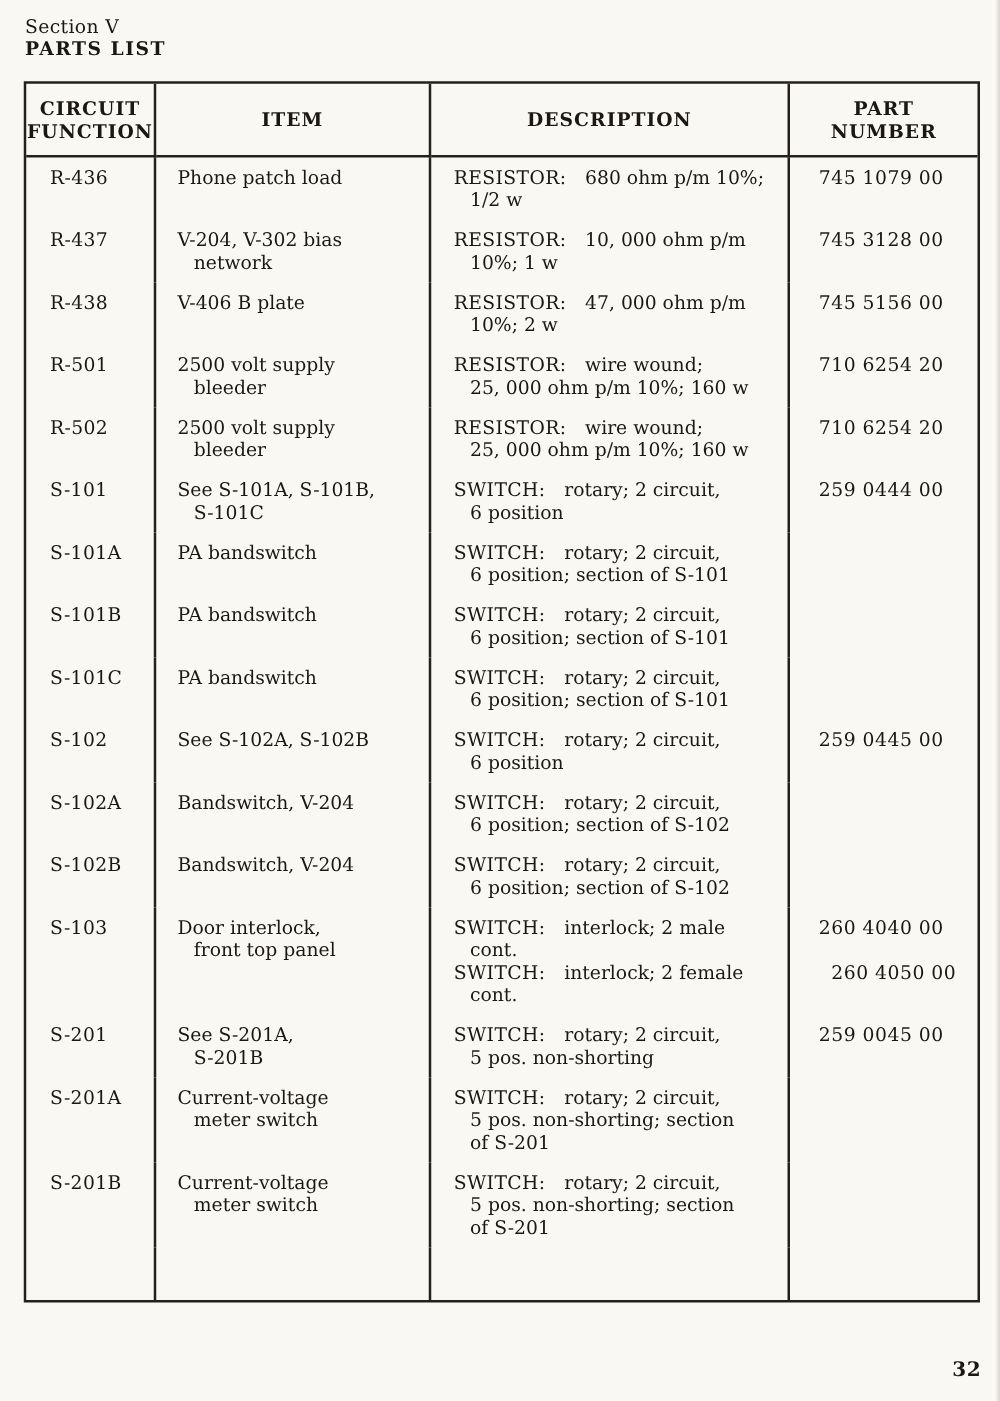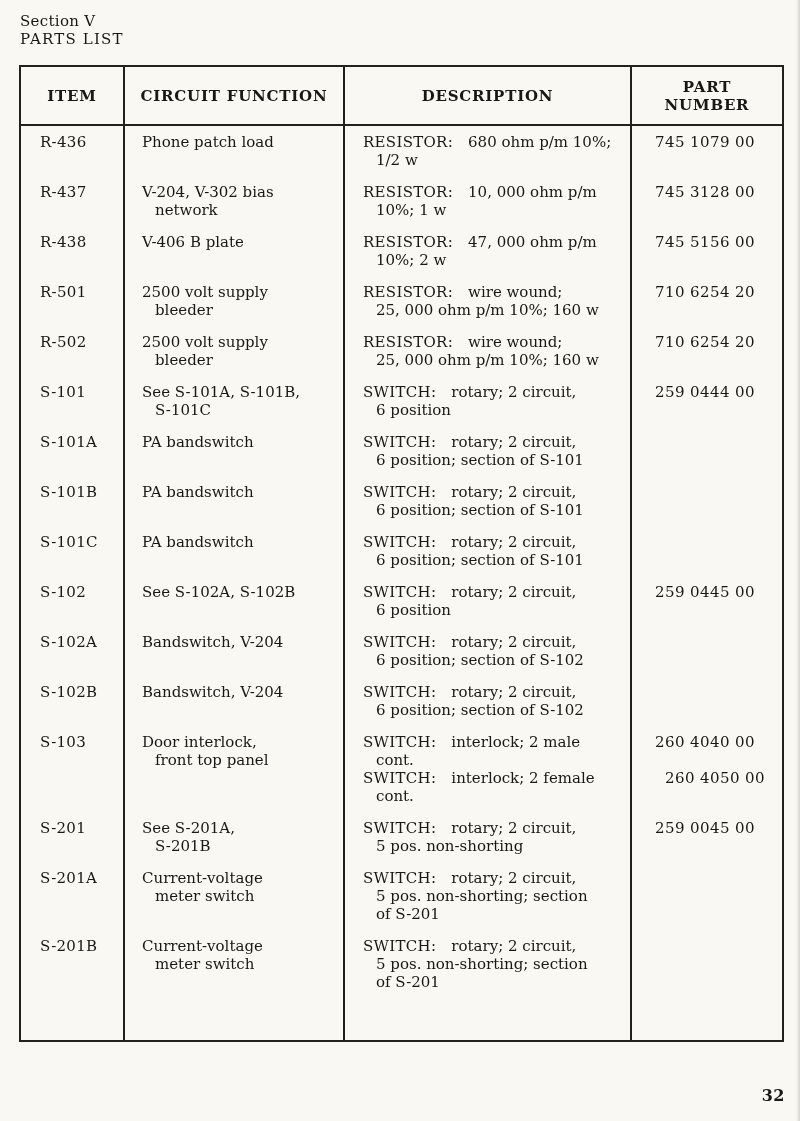--- a/index.html
+++ b/index.html
@@ -18,21 +18,21 @@
     overflow:hidden;
   }
   
   .running-head{
     position:absolute;top:12px;left:20px;right:16px;
     display:flex;justify-content:space-between;align-items:baseline;
     font-size:15px;
     flex-direction:column;
   }
   .section-label{letter-spacing:.3px;}
-  .partslist-label{font-weight:normal;letter-spacing:1.2px;}
+  .partslist-label{font-weight:bold;letter-spacing:1.2px;}
   
   .parts-table{
     position:absolute;left:19px;top:65px;
     width:765px;height:977px;
     border:2px solid var(--line);
     display:flex;flex-direction:column;
     font-size:15px;line-height:18px;
   }
   .trow{display:grid;grid-template-columns:104px 220px 287px 1fr;}
   .td{border-right:2px solid var(--line);padding:7px 4px 7px 0;}
@@ -74,22 +74,22 @@
 
 <div class="page">
 
   <div class="running-head">
     <span class="section-label">Section V</span>
     <span class="partslist-label">PARTS LIST</span>
   </div>
 
   <div class="parts-table">
     <div class="trow head">
+      <div class="td">CIRCUIT FUNCTION</div>
       <div class="td">ITEM</div>
-      <div class="td">CIRCUIT FUNCTION</div>
       <div class="td">DESCRIPTION</div>
       <div class="td th-part">
           <span>PART NUMBER</span>
         </div>
     </div>
     <div id="rows">
         <div class="trow">
           <div class="td c-item">R-436</div>
           <div class="td c-func">
             <div class="fline">Phone patch load</div>

